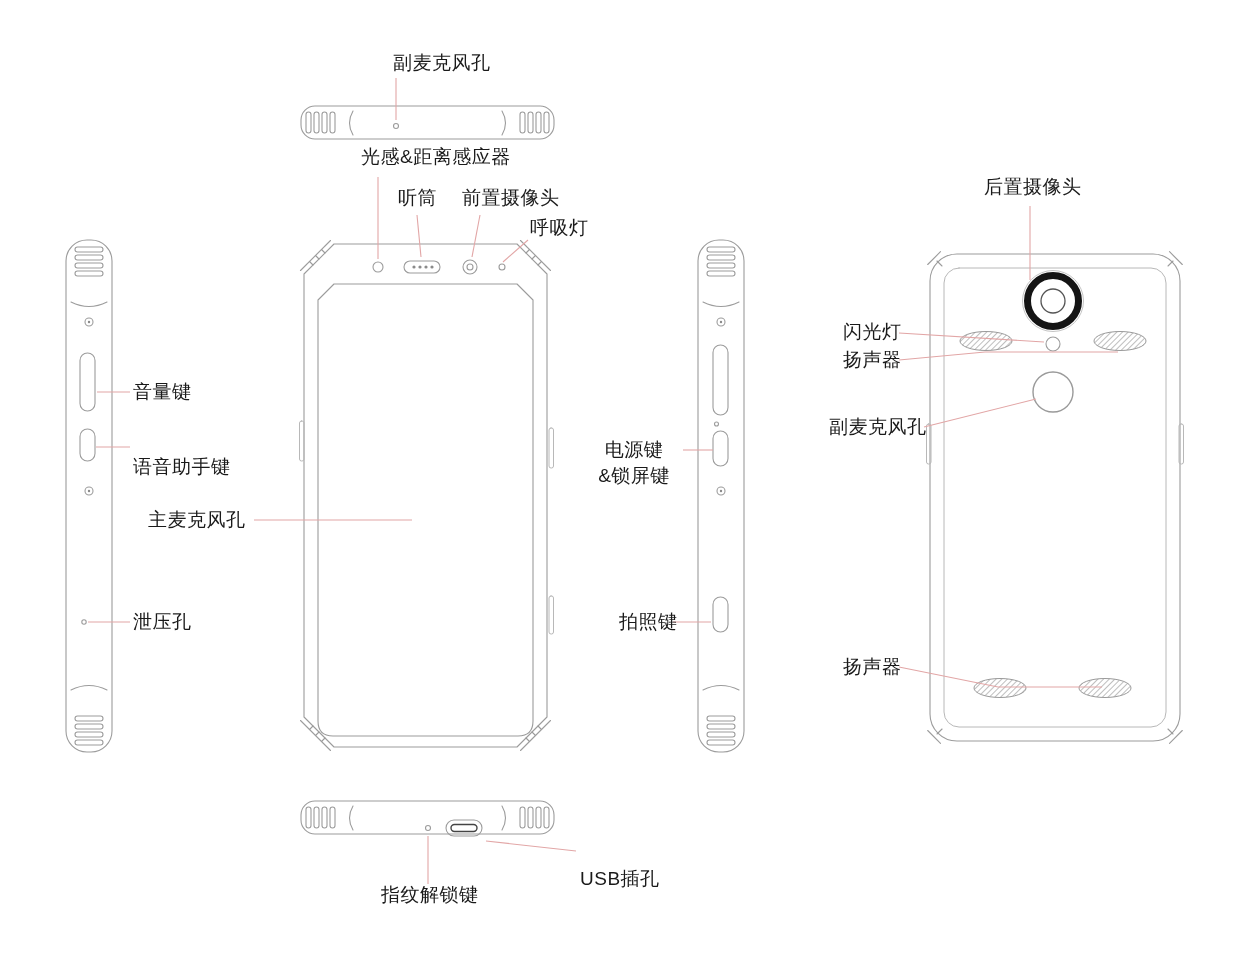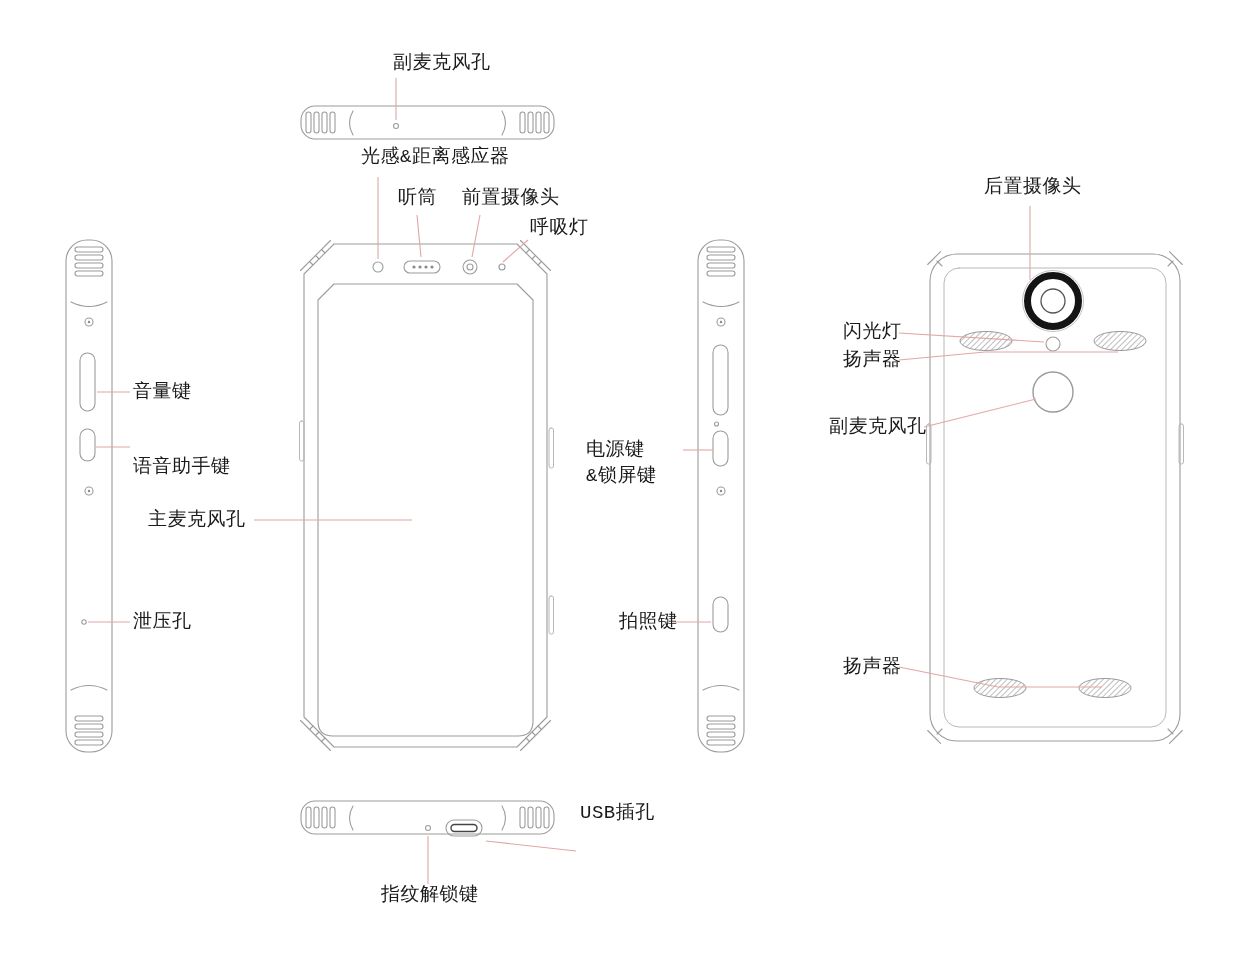--- a/index.html
+++ b/index.html
@@ -1,25 +1,25 @@
 <!DOCTYPE html>
 <html><head>
 <meta charset="utf-8">
 <style>
   html,body { margin:0; padding:0; background:#ffffff; }
   .canvas {
     position:relative; width:1213px; height:966px; background:#ffffff;
-    font-family:Liberation Mono, monospace; overflow:hidden;border-radius:8px;
+    font-family:Liberation Sans, sans-serif; overflow:hidden;border-radius:8px;
   }
   .art { position:absolute; left:0; top:0; }
   .lbl {
     position:absolute; font-size:19px; color:#1a1a1a;
     white-space:nowrap; letter-spacing:0.5px; line-height:22px;
   }
-  .lbl-right { text-align:left; line-height:26px; }
+  .lbl-right { text-align:center; line-height:26px; }
   
   .ln  { fill:none; stroke:#9c9c9c; stroke-width:1.1; stroke-linecap:round; stroke-linejoin:round; }
   .ln2 { fill:none; stroke:#b8b8b8; stroke-width:1;   stroke-linecap:round; stroke-linejoin:round; }
   .leader { fill:none; stroke:#e2a6a6; stroke-width:1.1; }
   .dot { fill:#8a8a8a; stroke:none; }
 </style>
 </head>
 <body>
 
 <div class="canvas">
@@ -233,16 +233,16 @@
     <span style="display:block;">&amp;锁屏键</span>
   </div>
   <div class="lbl" style="left:619px; top:611px;">拍照键</div>
 
   <div class="lbl" style="left:984px; top:176px;">后置摄像头</div>
   <div class="lbl" style="left:843px; top:321px;">闪光灯</div>
   <div class="lbl" style="left:843px; top:349px;">扬声器</div>
   <div class="lbl" style="left:829px; top:416px;">副麦克风孔</div>
   <div class="lbl" style="left:843px; top:656px;">扬声器</div>
 
-  <div class="lbl" style="left:580px; top:802px;">USB插孔</div>
+  <div class="lbl" style="left:580px; top:868px;">USB插孔</div>
   <div class="lbl" style="left:381px; top:884px;">指纹解锁键</div>
 
 </div>
 
 </body></html>

